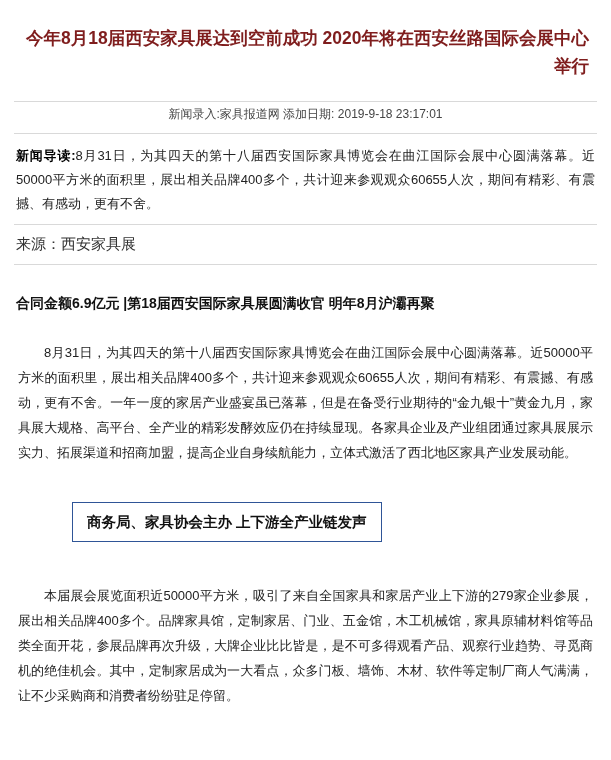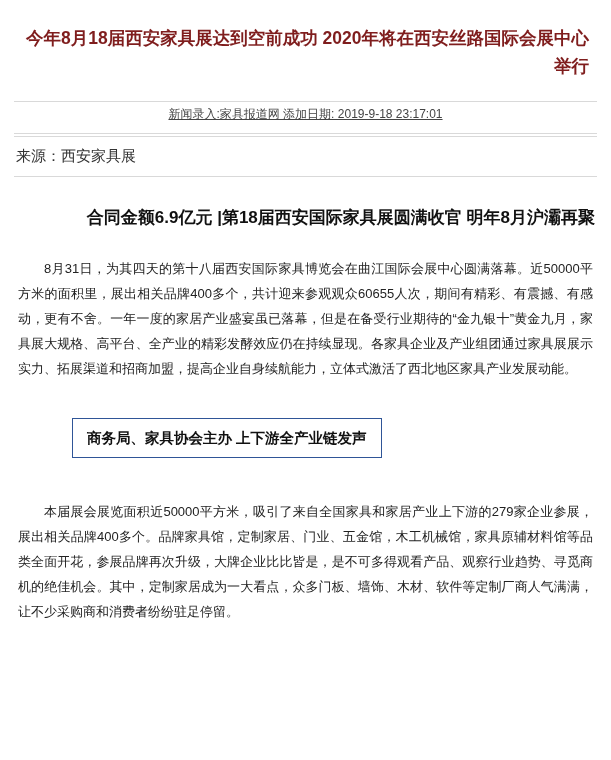--- a/index.html
+++ b/index.html
@@ -28,21 +28,20 @@
     line-height: 28px;
     text-align: right;
     padding: 12px 22px 10px 22px;
     letter-spacing: 0px;
   }
   .meta {
     text-align: center;
     font-size: 12px;
     color: #444;
     padding: 4px 0 10px 0;
-    text-decoration: underline;
   }
   .rule {
     border-top: 1px solid #d9d9d9;
     margin: 0 14px;
   }
   .lead {
     font-size: 13px;
     line-height: 24px;
     color: #222;
     padding: 10px 16px 6px 16px;
@@ -55,26 +54,25 @@
   .source {
     font-size: 15px;
     color: #333;
     padding: 10px 16px 8px 16px;
   }
   .rule2 {
     border-top: 1px solid #d9d9d9;
     margin: 2px 14px 0 14px;
   }
   .subtitle {
-    font-size: 17px;
+    font-size: 14px;
     font-weight: bold;
     color: #111;
     padding: 14px 16px 10px 16px;
     line-height: 24px;
-    text-align: right;
   }
   .body-p {
     font-size: 13px;
     line-height: 25px;
     color: #222;
     padding: 2px 18px 0 18px;
     text-indent: 2em;
     text-align: justify;
   }
   .callout-wrap {
@@ -99,20 +97,23 @@
 <div class="page">
 
   <h1 class="title">今年8月18届西安家具展达到空前成功 2020年将在西安丝路国际会展中心举行</h1>
 
   <div class="rule"></div>
 
   <div class="meta">新闻录入:家具报道网 添加日期: 2019-9-18 23:17:01</div>
 
   <div class="rule"></div>
 
+  <div class="lead">
+    <span class="lead-label">新闻导读:</span><span>8月31日，为其四天的第十八届西安国际家具博览会在曲江国际会展中心圆满落幕。近50000平方米的面积里，展出相关品牌400多个，共计迎来参观观众60655人次，期间有精彩、有震撼、有感动，更有不舍。</span>
+  </div>
 
   <div class="rule2"></div>
 
   <div class="source">来源：西安家具展</div>
 
   <div class="rule2"></div>
 
   <h2 class="subtitle">合同金额6.9亿元 |第18届西安国际家具展圆满收官 明年8月沪灞再聚</h2>
 
   <p class="body-p">8月31日，为其四天的第十八届西安国际家具博览会在曲江国际会展中心圆满落幕。近50000平方米的面积里，展出相关品牌400多个，共计迎来参观观众60655人次，期间有精彩、有震撼、有感动，更有不舍。一年一度的家居产业盛宴虽已落幕，但是在备受行业期待的“金九银十”黄金九月，家具展大规格、高平台、全产业的精彩发酵效应仍在持续显现。各家具企业及产业组团通过家具展展示实力、拓展渠道和招商加盟，提高企业自身续航能力，立体式激活了西北地区家具产业发展动能。</p>

